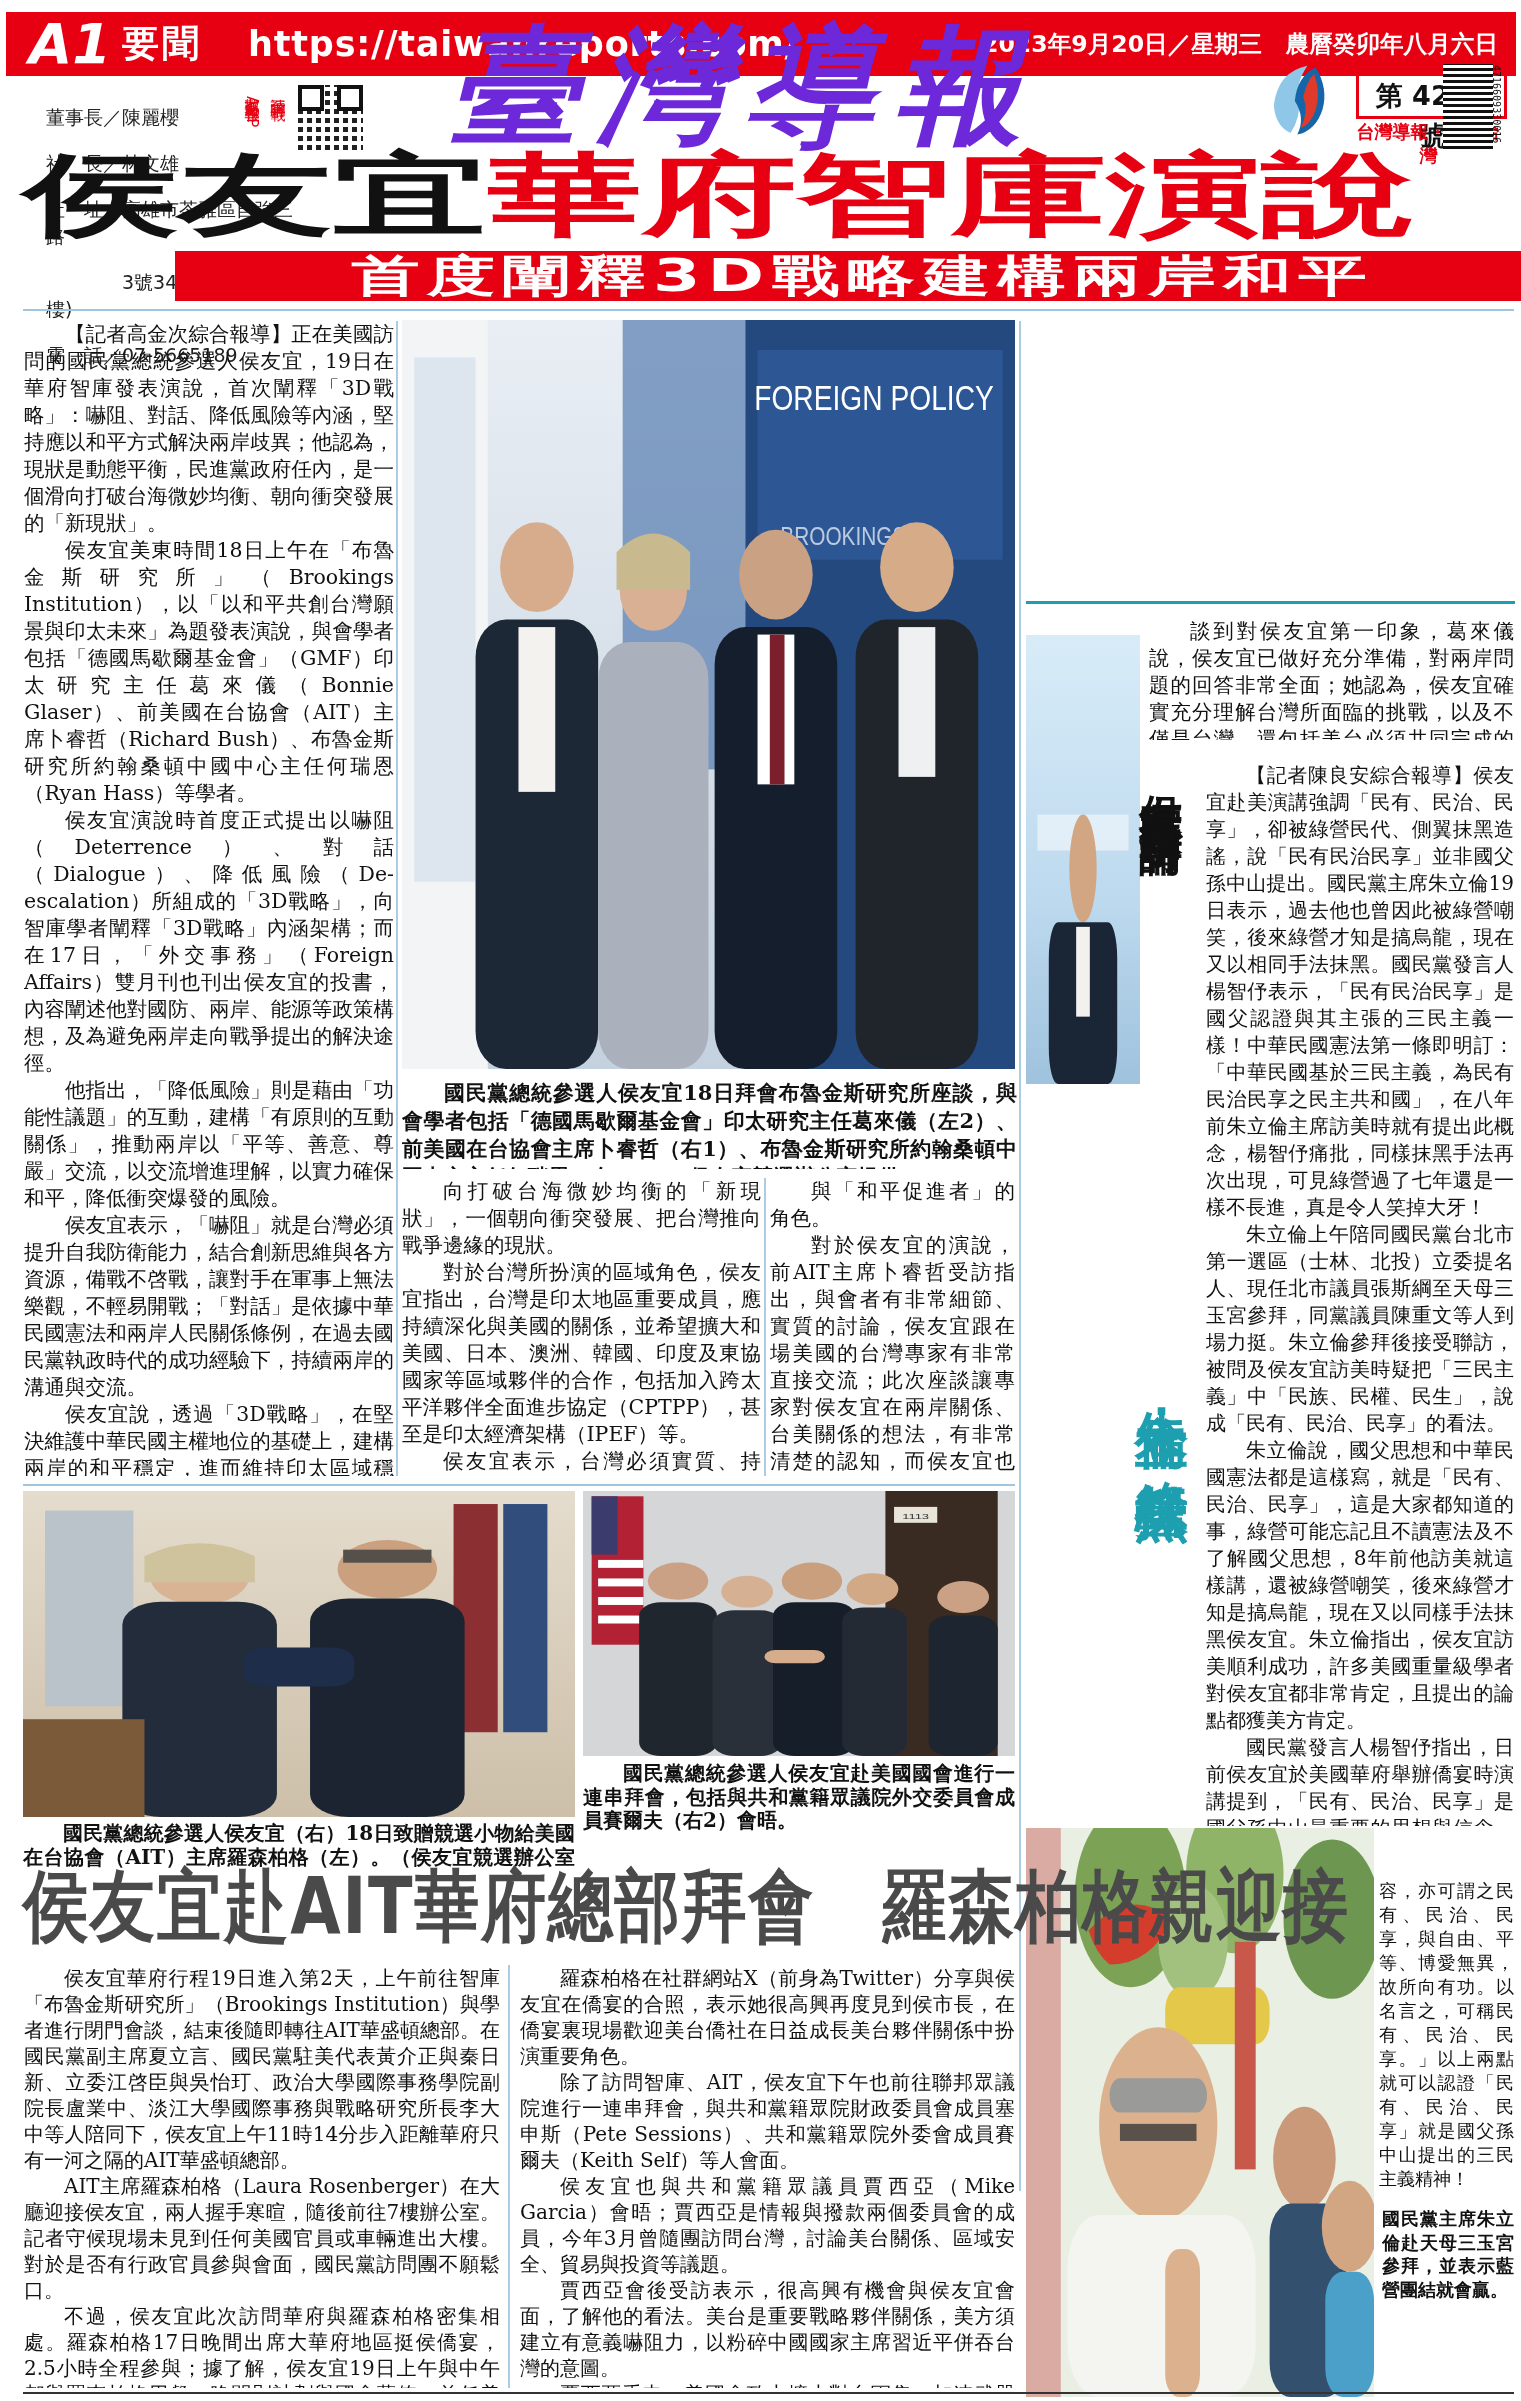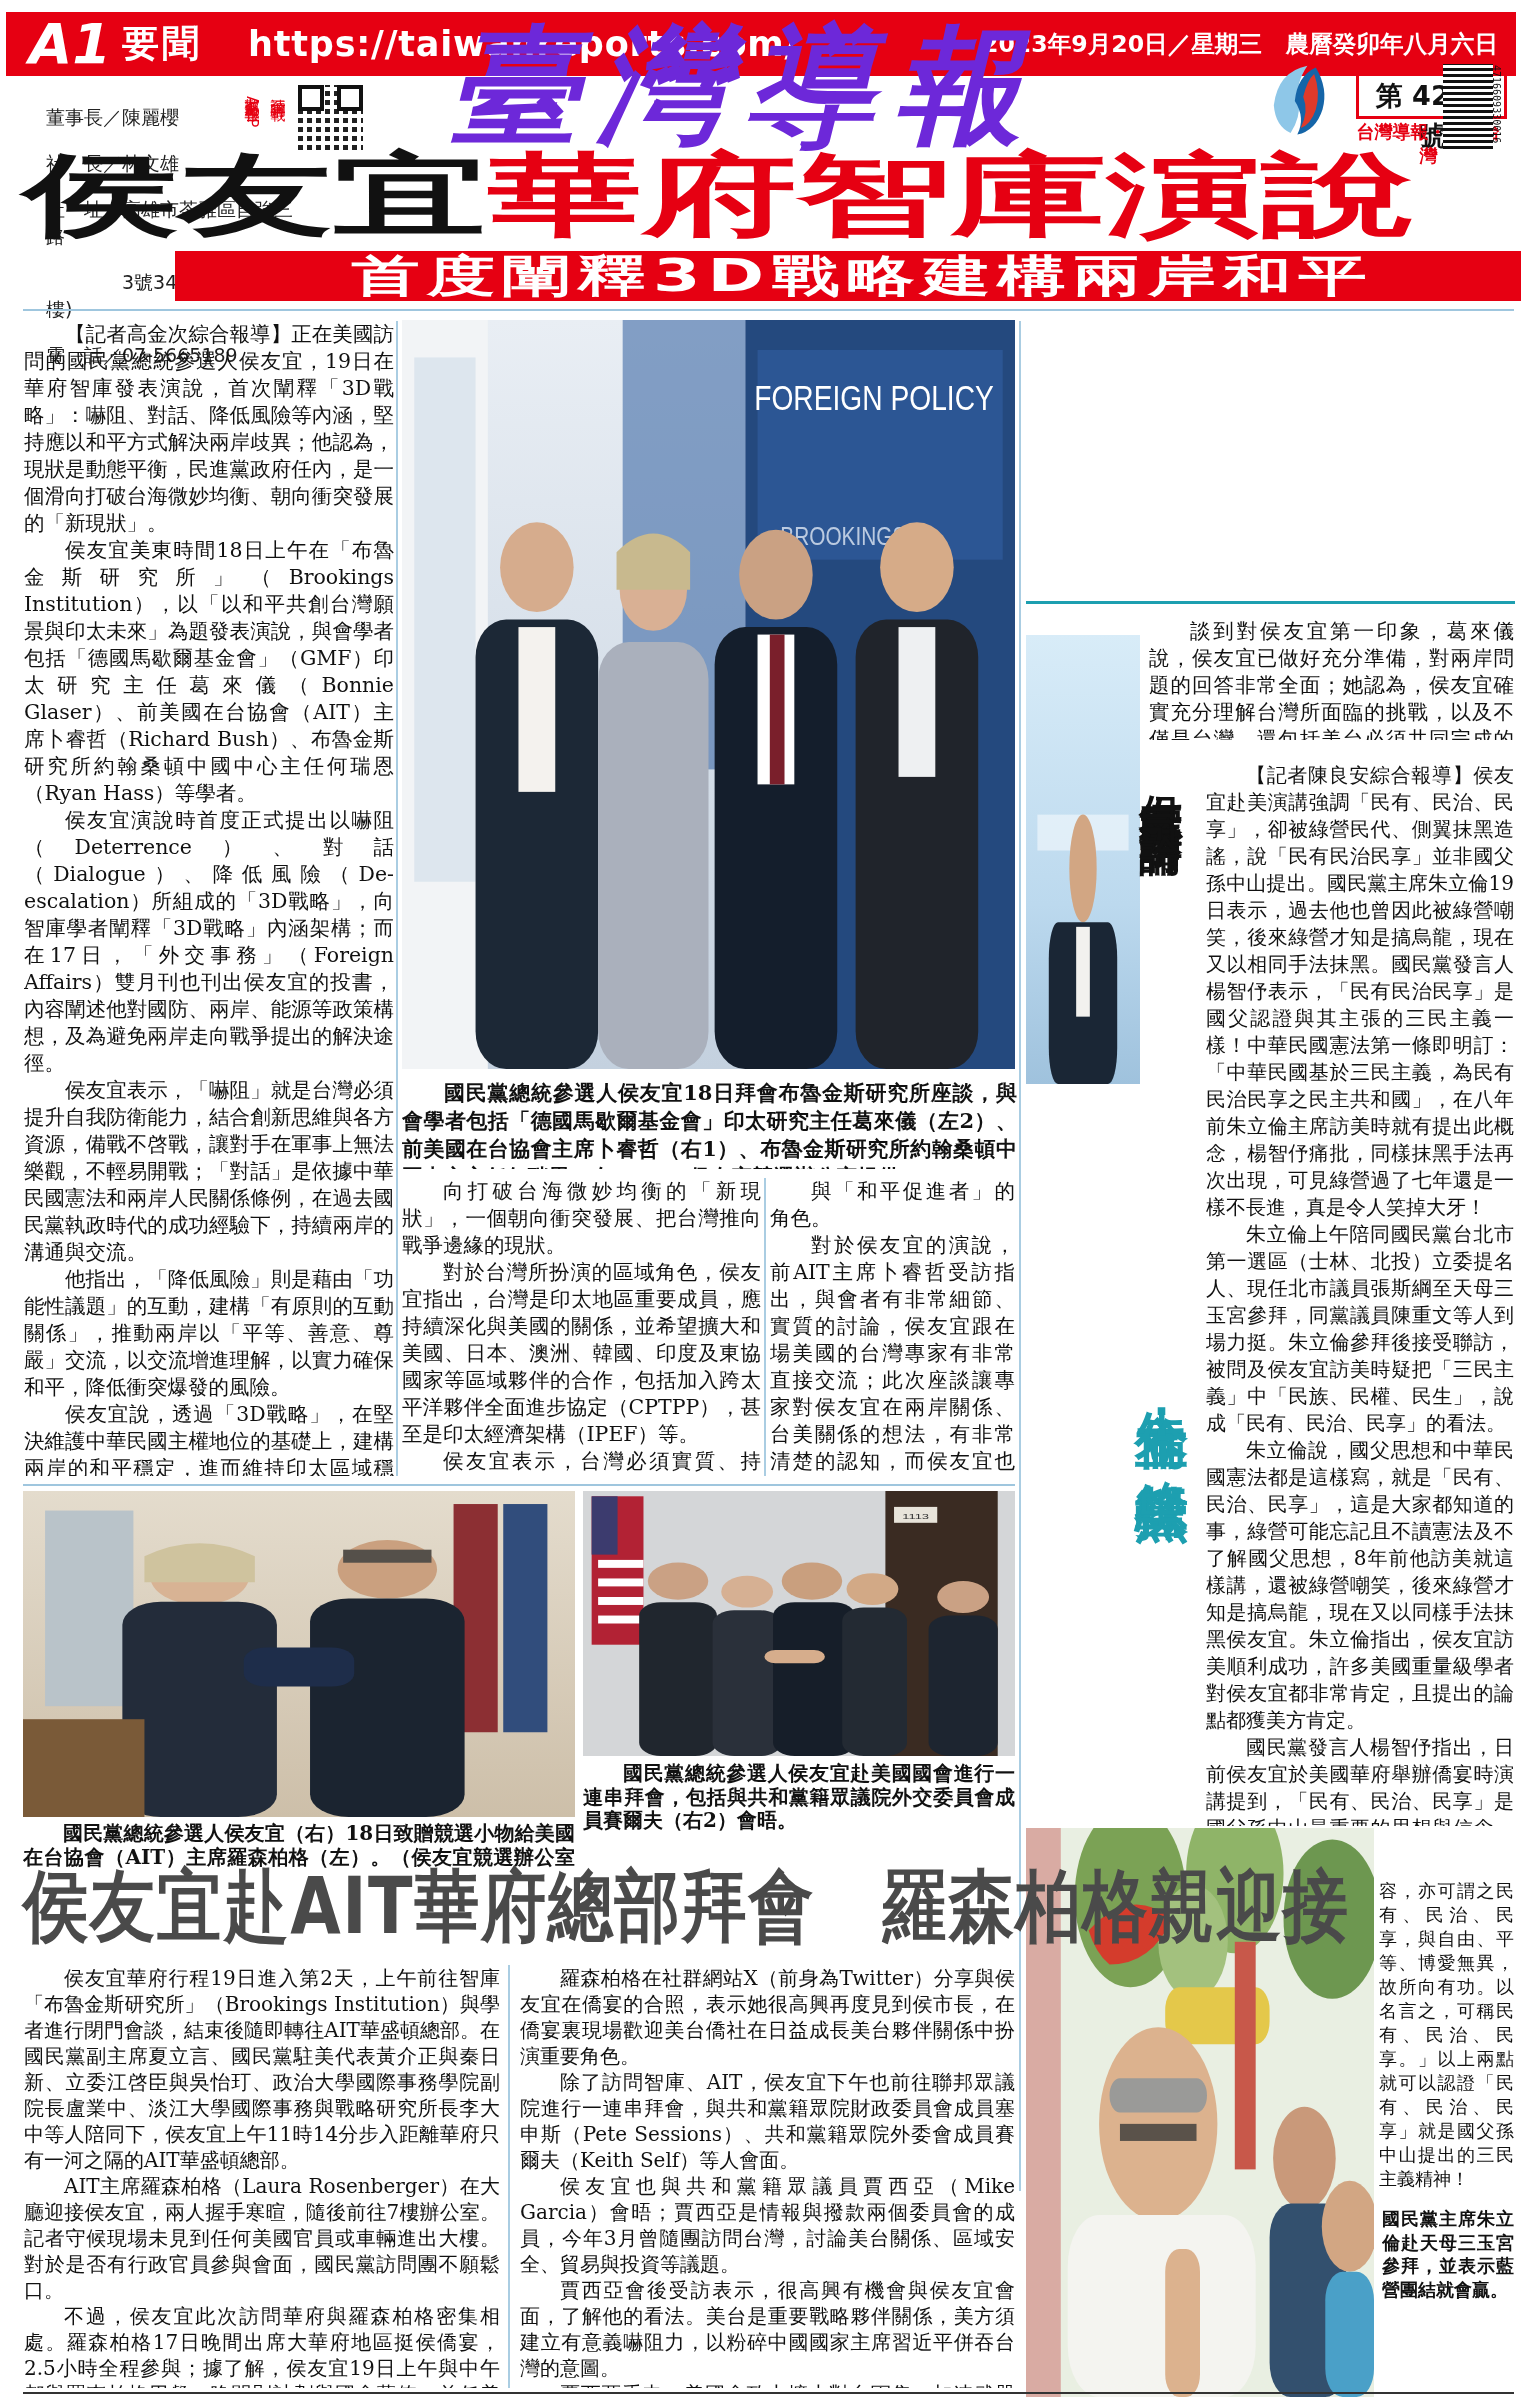--- a/index.html
+++ b/index.html
@@ -106,22 +106,22 @@
   </div>
   <div class="abs subheadbar">
     <span>首度闡釋3D戰略建構兩岸和平</span>
   </div>
   <div class="abs ruleblue" style="left:23px;top:309px;width:1491px;"></div>
 
   <div class="abs bodycol" style="left:24px;top:321px;width:370px;height:1155px;">
       <p class="para">【記者高金次綜合報導】正在美國訪問的國民黨總統參選人侯友宜，19日在華府智庫發表演說，首次闡釋「3D戰略」：嚇阻、對話、降低風險等內涵，堅持應以和平方式解決兩岸歧異；他認為，現狀是動態平衡，民進黨政府任內，是一個滑向打破台海微妙均衡、朝向衝突發展的「新現狀」。</p>
       <p class="para">侯友宜美東時間18日上午在「布魯金斯研究所」（Brookings Institution），以「以和平共創台灣願景與印太未來」為題發表演說，與會學者包括「德國馬歇爾基金會」（GMF）印太研究主任葛來儀（Bonnie Glaser）、前美國在台協會（AIT）主席卜睿哲（Richard Bush）、布魯金斯研究所約翰桑頓中國中心主任何瑞恩（Ryan Hass）等學者。</p>
       <p class="para">侯友宜演說時首度正式提出以嚇阻（Deterrence）、對話（Dialogue）、降低風險（De-escalation）所組成的「3D戰略」，向智庫學者闡釋「3D戰略」內涵架構；而在17日，「外交事務」（Foreign Affairs）雙月刊也刊出侯友宜的投書，內容闡述他對國防、兩岸、能源等政策構想，及為避免兩岸走向戰爭提出的解決途徑。</p>
+      <p class="para">他指出，「降低風險」則是藉由「功能性議題」的互動，建構「有原則的互動關係」，推動兩岸以「平等、善意、尊嚴」交流，以交流增進理解，以實力確保和平，降低衝突爆發的風險。</p>
       <p class="para">侯友宜表示，「嚇阻」就是台灣必須提升自我防衛能力，結合創新思維與各方資源，備戰不啓戰，讓對手在軍事上無法樂觀，不輕易開戰；「對話」是依據中華民國憲法和兩岸人民關係條例，在過去國民黨執政時代的成功經驗下，持續兩岸的溝通與交流。</p>
-      <p class="para">他指出，「降低風險」則是藉由「功能性議題」的互動，建構「有原則的互動關係」，推動兩岸以「平等、善意、尊嚴」交流，以交流增進理解，以實力確保和平，降低衝突爆發的風險。</p>
       <p class="para">侯友宜說，透過「3D戰略」，在堅決維護中華民國主權地位的基礎上，建構兩岸的和平穩定，進而維持印太區域穩定。</p>
     </div>
   <div class="abs vline" style="left:396px;top:321px;height:1155px;"></div>
 
   <div class="abs photo" style="left:402px;top:320px;width:613px;height:749px;">
     <svg viewBox="0 0 100 100" preserveAspectRatio="none">
       <defs>
         <linearGradient id="g1" x1="0" y1="0" x2="0" y2="1">
           <stop offset="0" stop-color="#e9eef4"></stop>
             <stop offset="1" stop-color="#c4d1df"></stop>

